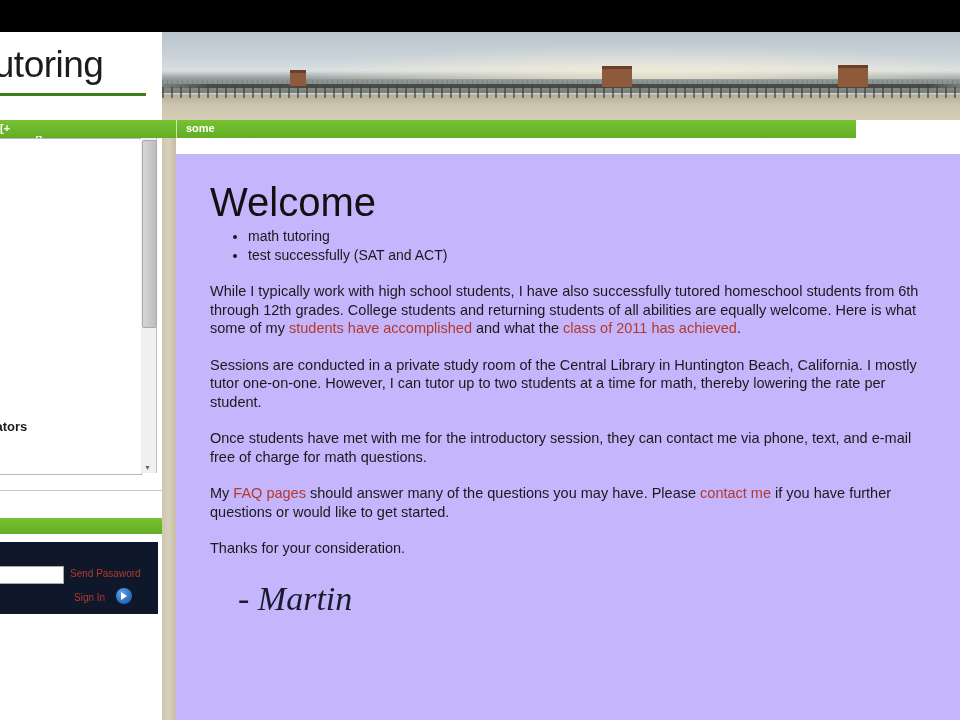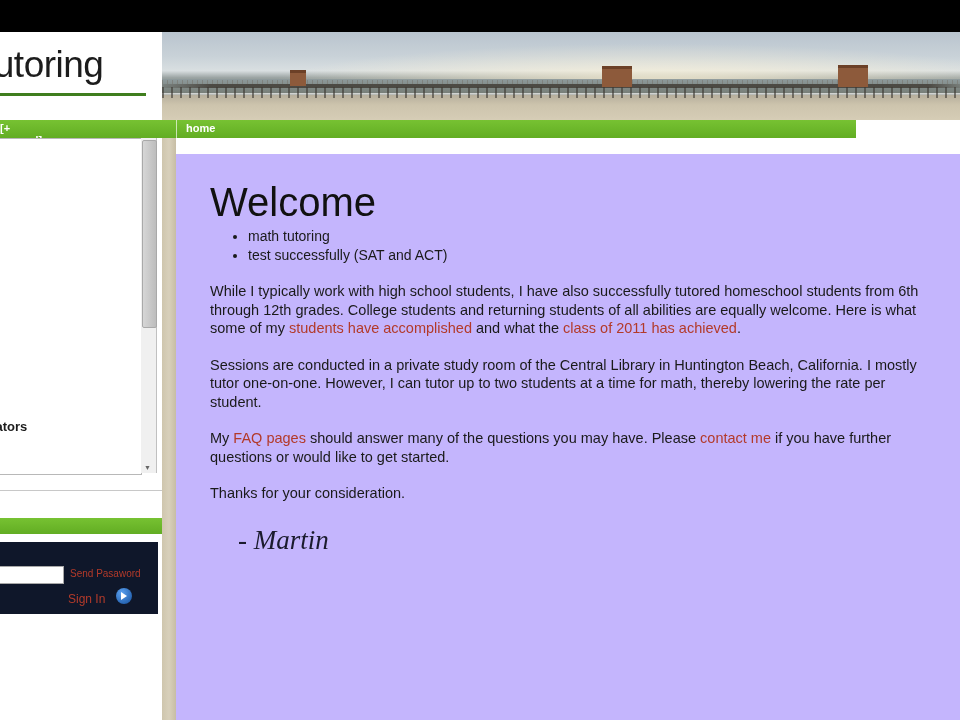--- a/index.html
+++ b/index.html
@@ -288,23 +288,23 @@
   .login-sendpass {
     position: absolute;
     left: 70px;
     top: 26px;
     font-size: 10px;
     color: #b33a2a;
     cursor: pointer;
   }
   .login-signin {
     position: absolute;
-    left: 68px;
+    left: 74px;
     top: 50px;
-    font-size: 12px;
+    font-size: 10px;
     color: #b33a2a;
     cursor: pointer;
   }
   .login-go {
     position: absolute;
     left: 116px;
     top: 46px;
     width: 16px;
     height: 16px;
     border-radius: 50%;
@@ -369,21 +369,21 @@
   }
   ul.body-list li { margin: 0; }
   a.red {
     color: #b33a2a;
     cursor: pointer;
   }
   .signature {
     margin: 22px 0 0 28px;
     font-family: "Liberation Serif", serif;
     font-style: italic;
-    font-size: 27px;
+    font-size: 34px;
     color: #1b1b2e;
   }
 </style>
 </head>
 <body>
 
 <div id="screen">
 
   <div class="letterbox-top"></div>
 
@@ -404,21 +404,21 @@
         <div class="pier-legs"></div>
         <div class="hut h1"></div>
         <div class="hut h2"></div>
         <div class="hut h3"></div>
       </div>
     </div>
 
     <div class="navbar">
       <div class="nav-expand">[+ expand]</div>
       <div class="nav-divider"></div>
-      <div class="nav-home">home</div>
+      <div class="nav-home">some</div>
     </div>
 
     <div class="leftcol">
       <div class="sidebar-panel">
         <div class="sb-link l1">ulators</div>
 
       </div>
       <div class="sidebar-scrollbar">
         <div class="arr up">▲</div>
         <div class="thumb"></div>
@@ -444,20 +444,21 @@
 
         <ul class="body-list">
           <li>math tutoring</li>
           <li>test successfully (SAT and ACT)</li>
         </ul>
 
         <p class="body"><span>While I typically work with high school students, I have also successfully tutored homeschool students from 6th through 12th grades. College students and returning students of all abilities are equally welcome. Here is what some of my </span><a class="red">students have accomplished</a><span> and what the </span><a class="red">class of 2011 has achieved</a><span>.</span></p>
 
         <p class="body">Sessions are conducted in a private study room of the Central Library in Huntington Beach, California. I mostly tutor one-on-one. However, I can tutor up to two students at a time for math, thereby lowering the rate per student.</p>
 
+        <p class="body">Once students have met with me for the introductory session, they can contact me via phone, text, and e-mail free of charge for math questions.</p>
 
         <p class="body"><span>My </span><a class="red">FAQ pages</a><span> should answer many of the questions you may have. Please </span><a class="red">contact me</a><span> if you have further questions or would like to get started.</span></p>
 
         <p class="body">Thanks for your consideration.</p>
 
         <div class="signature">- Martin</div>
       </div>
     </div>
 
   </div>

